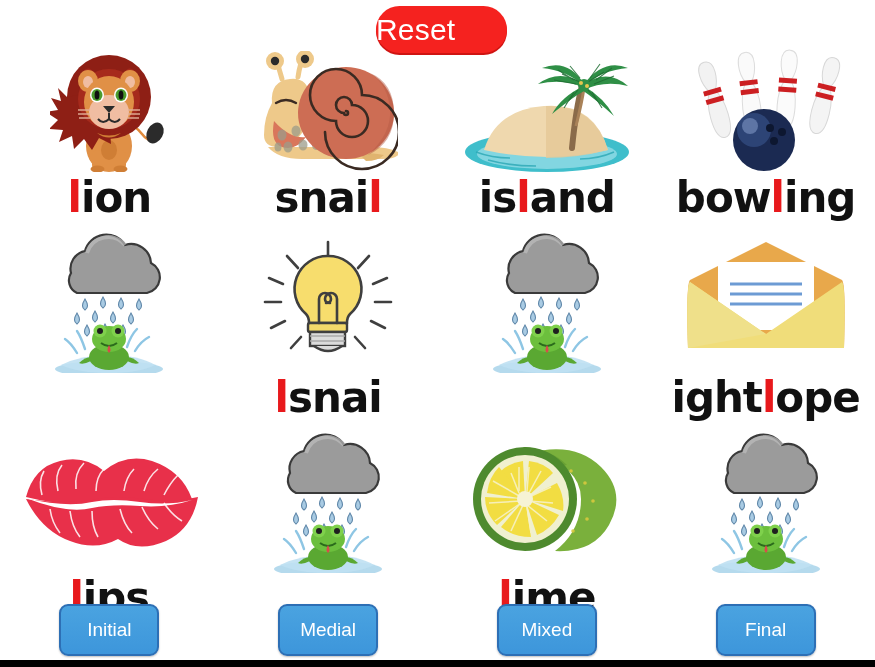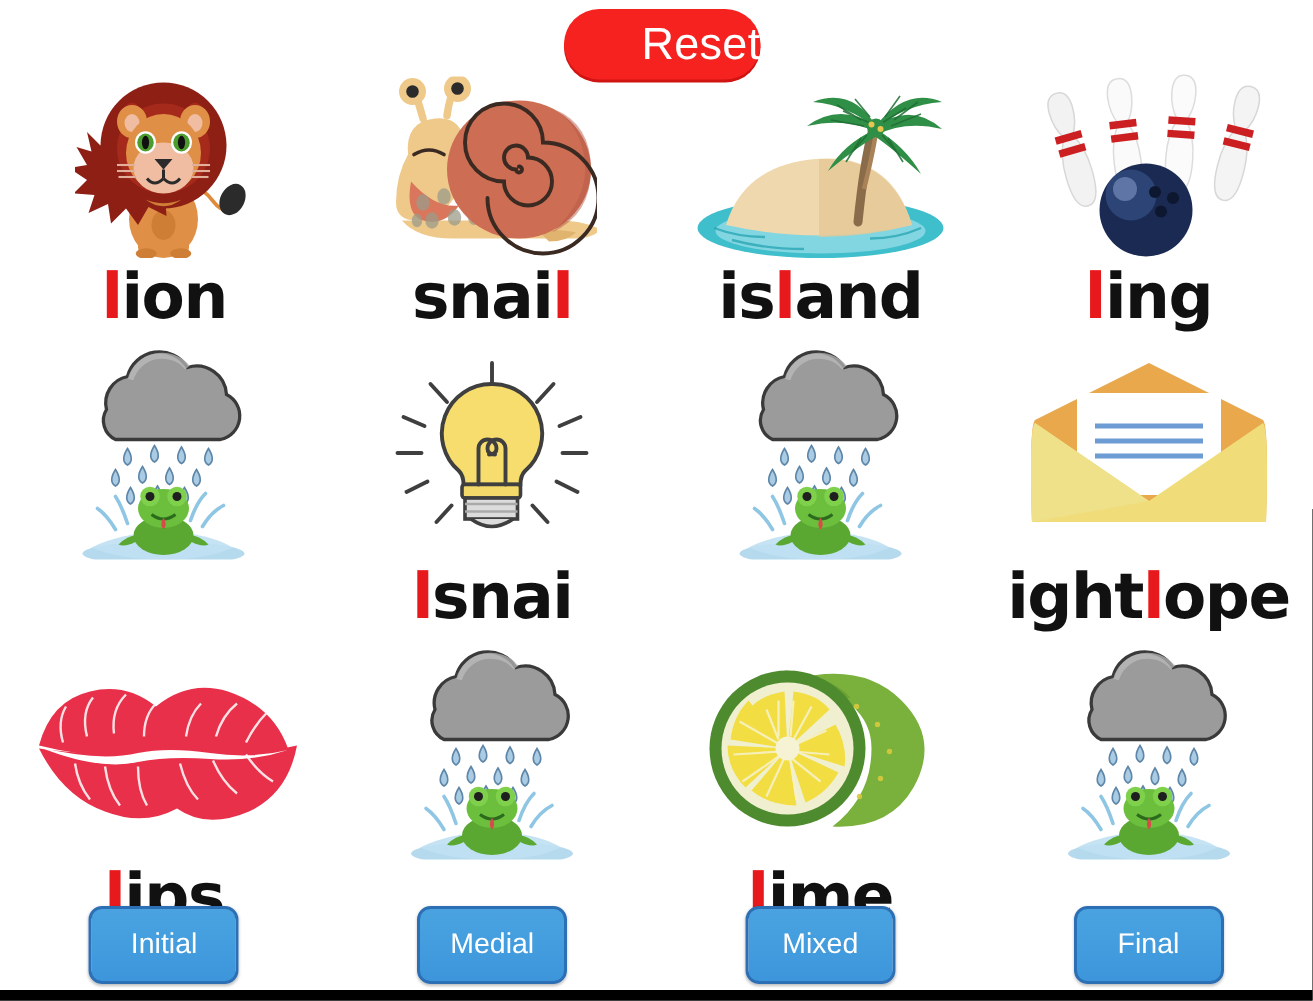--- a/index.html
+++ b/index.html
@@ -23,21 +23,21 @@
     width: 131px; height: 47px;
     background: #f5221f;
     border-radius: 24px;
     border: none;
     box-shadow: 0 2px 0 #cf1412;
     color: #ffffff;
     font-size: 30px;
     font-family: "Liberation Sans", sans-serif;
     letter-spacing: .2px;
     cursor: pointer;
-    display: flex; align-items: center; justify-content: flex-end;
+    display: flex; align-items: center; justify-content: flex-start;
     z-index: 40;
   }
 
   
   #grid {
     position: absolute;
     left: 0; top: 48px;
     width: 875px; height: 545px;
     display: grid;
     grid-template-columns: repeat(4, 1fr);
@@ -267,20 +267,21 @@
   </g>
   <circle cx="74" cy="92" r="31" fill="#1b2a52"></circle>
   <circle cx="64" cy="82" r="17" fill="#3d5a94" opacity=".55"></circle>
   <circle cx="60" cy="78" r="8" fill="#7e96c4" opacity=".6"></circle>
   <circle cx="80" cy="80" r="4" fill="#0d1730"></circle>
   <circle cx="92" cy="84" r="4" fill="#0d1730"></circle>
   <circle cx="84" cy="93" r="4" fill="#0d1730"></circle>
 </svg>
         </div>
         <div class="word">
+          <span>bow</span>
           <span class="hl">l</span>
           <span>ing</span>
         </div>
       </div>
       <div class="cell">
         <div class="art">
           <svg width="124" height="148" viewBox="0 0 124 148">
   <g>
     <path d="M24 48 a18 18 0 0 1 14-22 a22 22 0 0 1 40-6 a20 20 0 0 1 26 18 a16 16 0 0 1 -4 30 l-70 0 a14 14 0 0 1 -6 -20z" fill="#9b9b9b" stroke="#3a3a3a" stroke-width="2.2"></path>
     <path d="M40 28 a22 22 0 0 1 38-8" fill="none" stroke="#bdbdbd" stroke-width="4" opacity=".7"></path>

